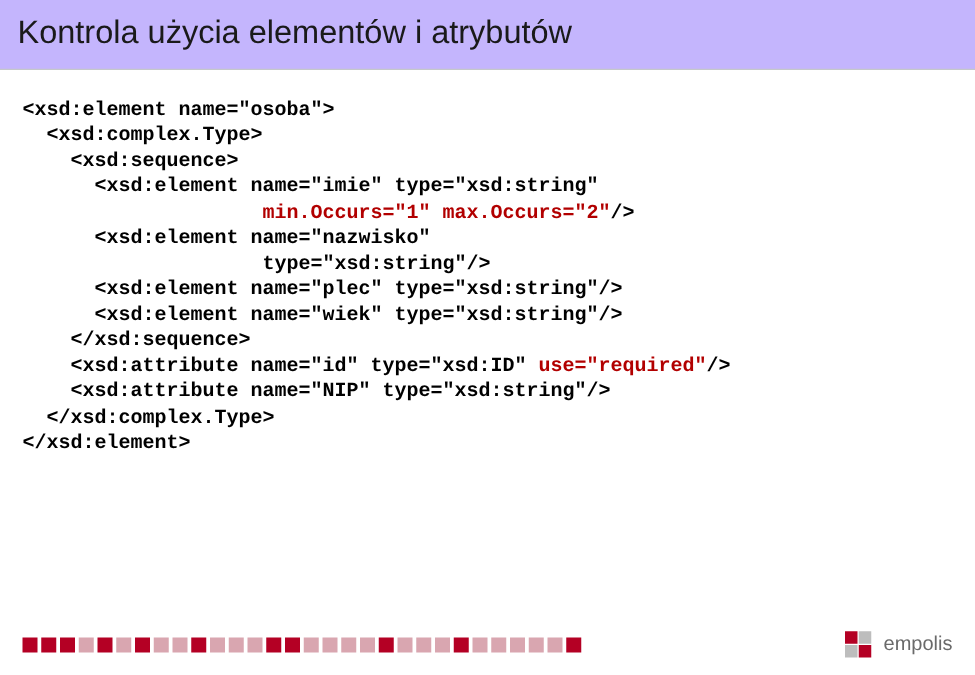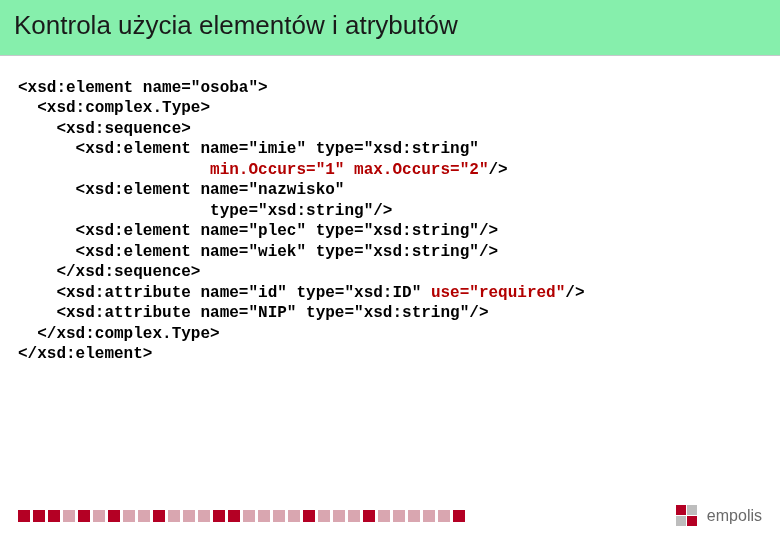--- a/index.html
+++ b/index.html
@@ -5,21 +5,21 @@
   * { margin: 0; padding: 0; box-sizing: border-box; }
   body {
     width: 780px;
     height: 540px;
     background: #ffffff;
     font-family: Arial, Helvetica, sans-serif;
     position: relative;
     overflow: hidden;
   }
   .title-bar {
-    background: #86efac;
+    background: #c4b5fd;
     padding: 10px 14px 14px 14px;
     font-size: 26px;
     color: #1a1a1a;
     border-bottom: 1px solid #c5c8cb;
   }
   .code-block {
     padding: 22px 18px;
     font-family: "Courier New", Courier, monospace;
     font-size: 16px;
     font-weight: bold;

